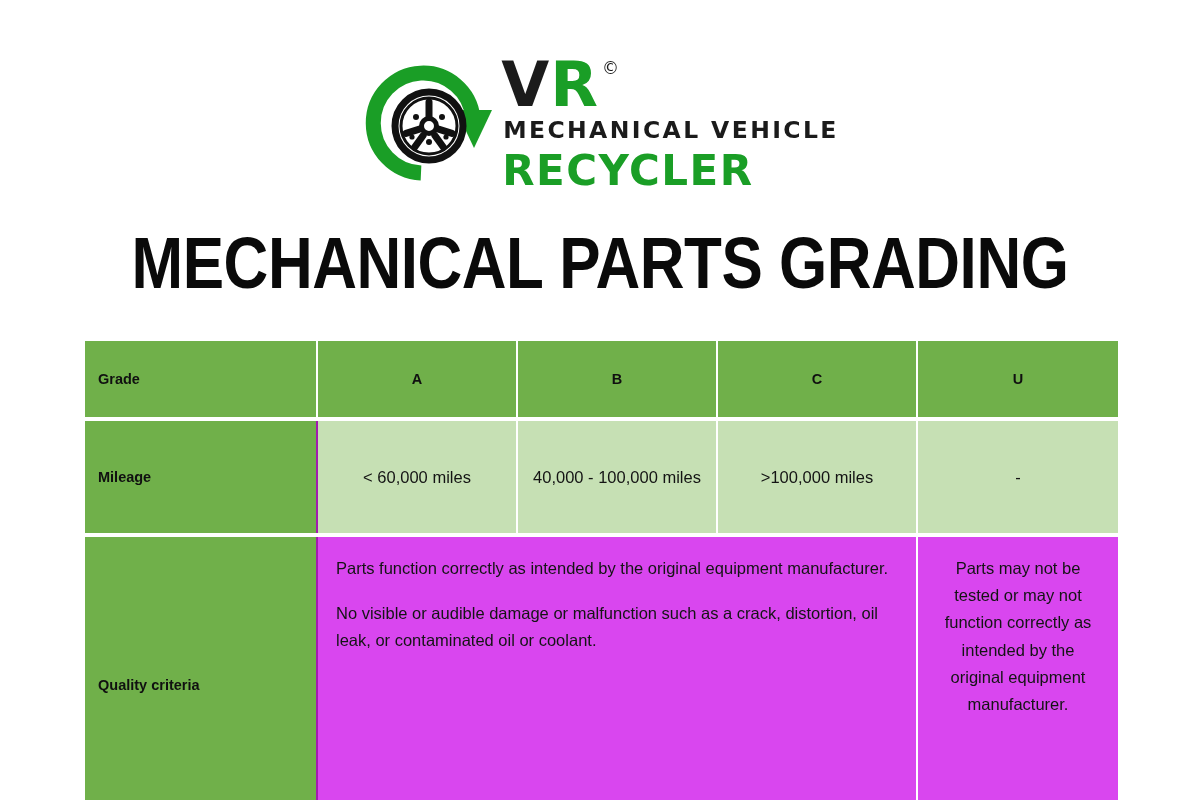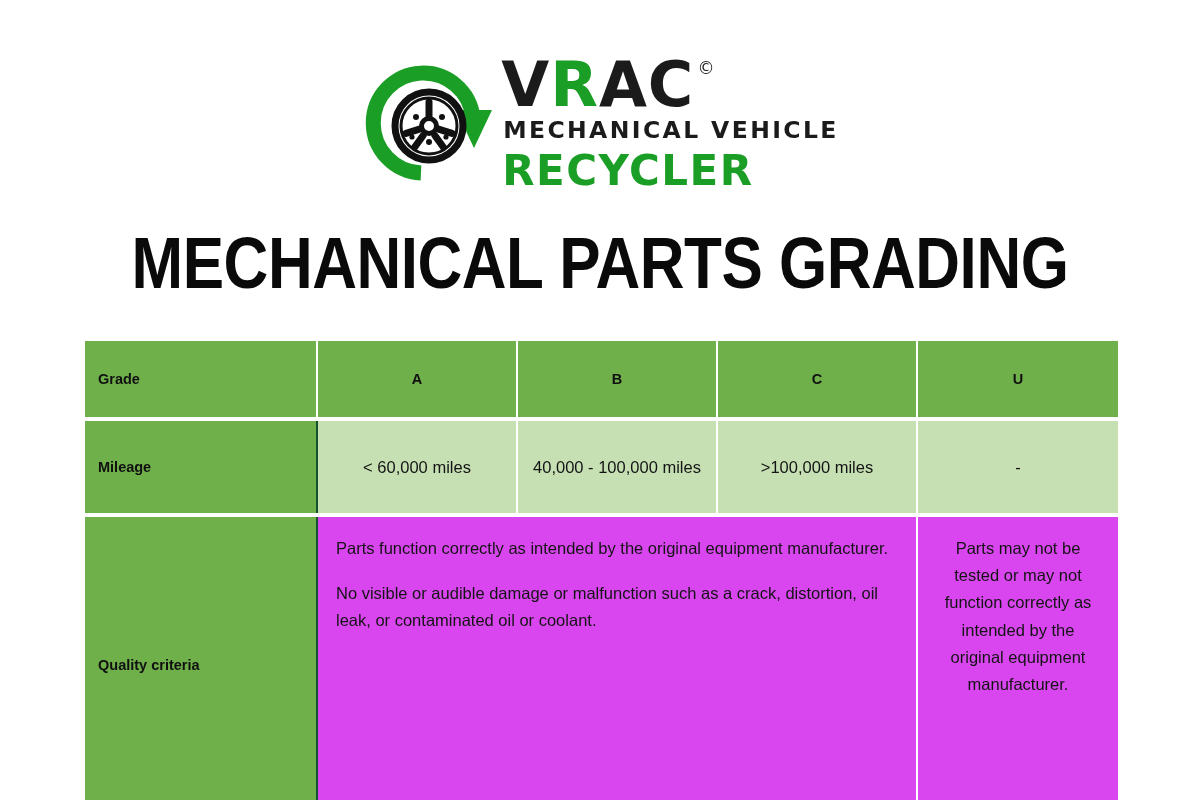--- a/index.html
+++ b/index.html
@@ -143,27 +143,27 @@
   tr.spacer td { height: 4px; background: #ffffff; }
 
   
   td.rowlabel {
     background: #70b04a;
     color: #101010;
     font-size: 14.5px;
     font-weight: bold;
     text-align: left;
     padding-left: 13px;
-    border-right: 2px solid #14532d;
+    border-right: 2px solid #a21caf;
   }
 
   
   tr.mileage td.cell {
     background: #c6e0b4;
-    height: 92px;
+    height: 112px;
     font-size: 16.5px;
     color: #141414;
     line-height: 1.5;
     padding: 0 10px;
     border-right: 2px solid #ffffff;
   }
   tr.mileage td.cell:last-child { border-right: none; }
 
   
   tr.quality td.rowlabel { height: 296px; }
@@ -213,21 +213,20 @@
             <circle cx="-17" cy="11" r="2.6"></circle>
           </g>
         </g>
       </svg>
     </div>
 
     <div class="logo-words">
       <div class="wordmark">
         <span class="wm-black">V</span>
           <span class="wm-green">R</span>
-          <span class="wm-black">AC</span>
           <span class="wm-copy">©</span>
       </div>
       <div class="subline">MECHANICAL VEHICLE</div>
       <div class="recycler">RECYCLER</div>
     </div>
 
   </div>
 </div>
 
 <div class="page-title">MECHANICAL PARTS GRADING</div>

